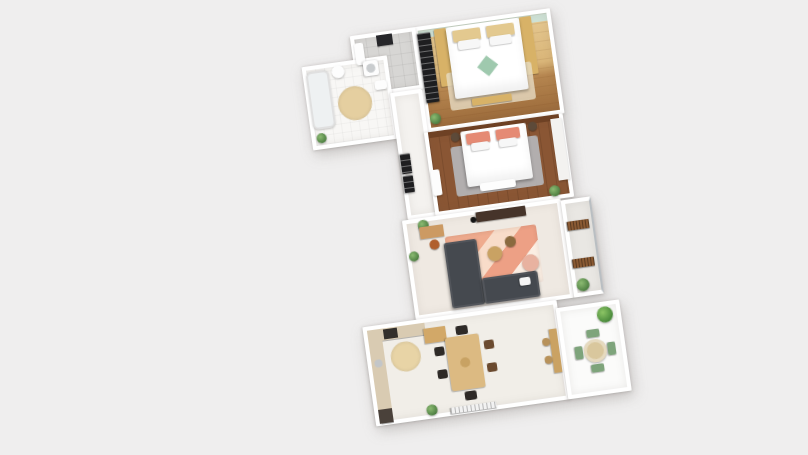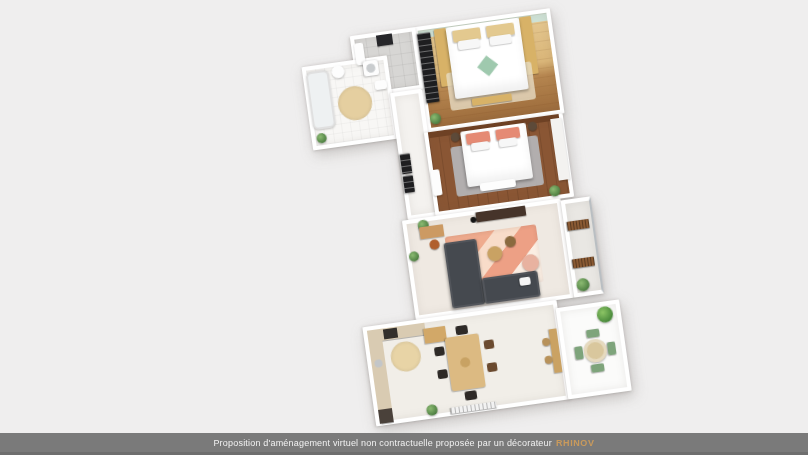--- a/index.html
+++ b/index.html
@@ -159,18 +159,14 @@
 
     <i class="f" style="left:245px;top:324px;width:13px;height:8px;background:#7ea47b;border-radius:2px;box-shadow:0 1px 1px rgba(0,0,0,.25);"></i>
     <i class="f" style="left:245px;top:359px;width:13px;height:8px;background:#7ea47b;border-radius:2px;box-shadow:0 1px 1px rgba(0,0,0,.25);"></i>
     <i class="f" style="left:231px;top:339px;width:8px;height:13px;background:#7ea47b;border-radius:2px;box-shadow:0 1px 1px rgba(0,0,0,.25);"></i>
     <i class="f" style="left:264px;top:339px;width:8px;height:13px;background:#7ea47b;border-radius:2px;box-shadow:0 1px 1px rgba(0,0,0,.25);"></i>
     <i class="f circle" style="left:240px;top:334px;width:23px;height:23px;background:#d9c79d;box-shadow:0 1px 2px rgba(0,0,0,.3), inset 0 0 0 3px rgba(255,255,255,.35);"></i>
     <i class="f plant" style="left:258px;top:303px;width:16px;height:16px;background:radial-gradient(circle at 38% 35%,#8cc565,#4a8a3c 70%);"></i>
 
   </div>
 
-  <div class="footer">
-    <span>Proposition d'aménagement virtuel non contractuelle proposée par un décorateur</span>
-    <span class="brand">RHINOV</span>
-  </div>
 
 </div>
 
 </body></html>

